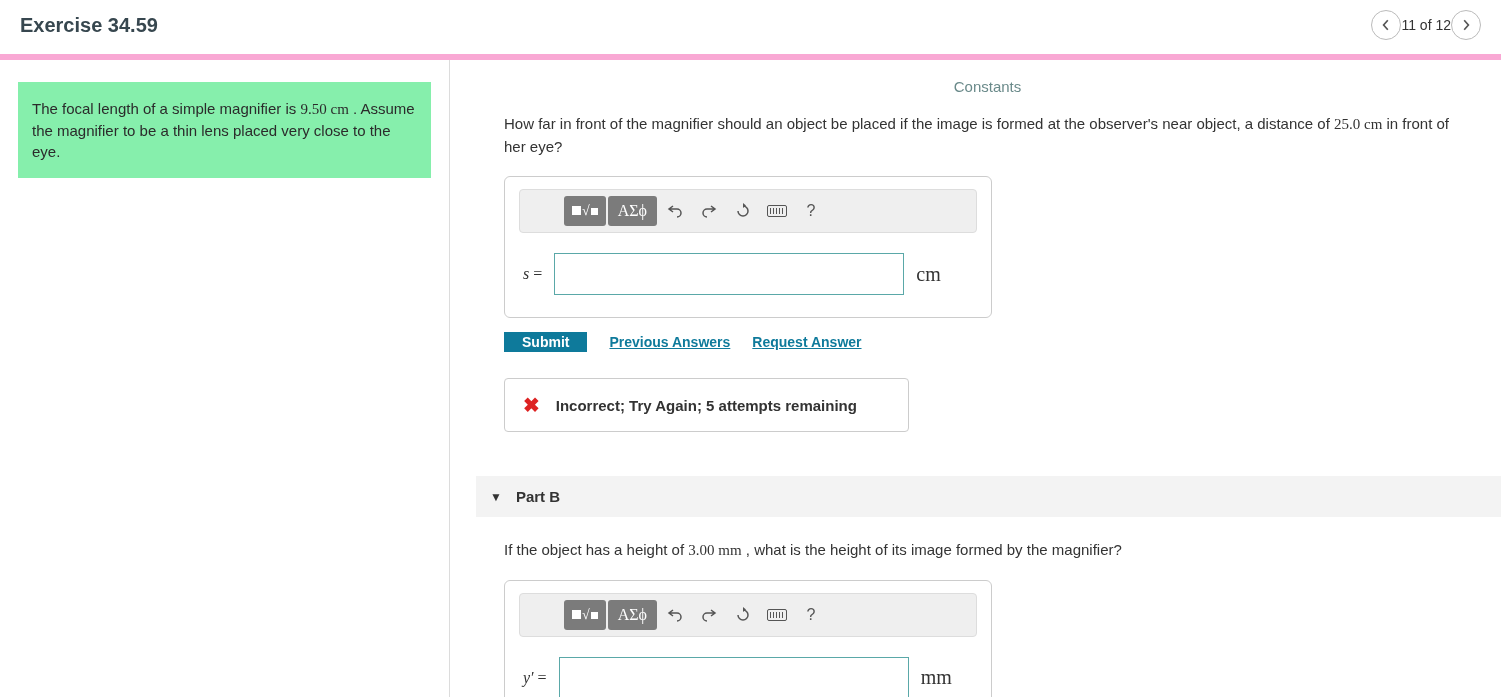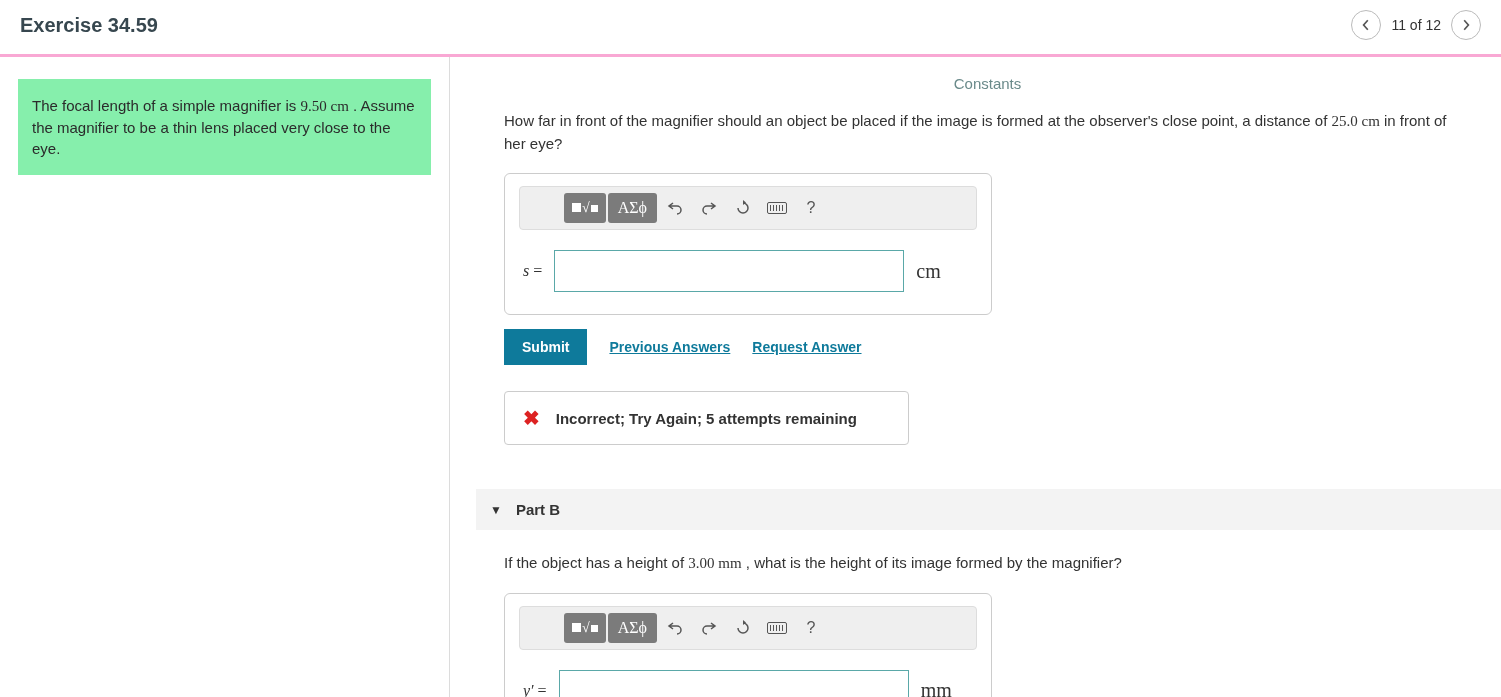--- a/index.html
+++ b/index.html
@@ -8,31 +8,30 @@
     font-family: Arial, Helvetica, sans-serif;
     font-size: 14px;
     color: #333;
     background: #fff;
   }
   .header {
     display: flex;
     align-items: center;
     justify-content: space-between;
     padding: 10px 20px 14px 20px;
-    border-bottom: 3px solid #f9a8d4;
+    border-bottom: 6px solid #f9a8d4;
   }
   .title {
     font-size: 20px;
     font-weight: bold;
     color: #37474f;
   }
   .nav {
     display: flex;
     align-items: center;
-    gap: 10px;
   }
   .nav-btn {
     width: 30px;
     height: 30px;
     border-radius: 50%;
     border: 1px solid #bbb;
     background: #fff;
     display: flex;
     align-items: center;
     justify-content: center;
@@ -127,21 +126,21 @@
     width: 350px;
     padding: 4px 8px;
     font-size: 15px;
   }
   .unit { font-family: Georgia, 'Times New Roman', serif; font-size: 20px; }
   .actions { display: flex; align-items: center; gap: 22px; margin-bottom: 26px; }
   .submit-btn {
     background: #0e7a9b;
     color: #fff;
     border: none;
-    padding: 10px 18px;
+    padding: 2px 18px;
     font-size: 14px;
     font-weight: bold;
     cursor: pointer;
   }
   .link-action {
     color: #0e7a9b;
     font-weight: bold;
     text-decoration: underline;
     font-size: 14px;
     cursor: pointer;
@@ -211,21 +210,21 @@
       <span>The focal length of a simple magnifier is </span><span class="val">9.50 cm</span><span> . Assume the magnifier to be a thin lens placed very close to the eye.</span>
     </div>
   </div>
 
   <div class="right-pane">
     <div class="constants">
       <a>Constants</a>
     </div>
 
     <div class="question">
-      <span>How far in front of the magnifier should an object be placed if the image is formed at the observer's close point, a distance of </span><span class="val">25.0 cm</span><span> in front of her eye?</span>
+      <span>How far in front of the magnifier should an object be placed if the image is formed at the observer's near object, a distance of </span><span class="val">25.0 cm</span><span> in front of her eye?</span>
     </div>
 
     <div class="answer-box">
       <div class="toolbar">
         <div class="toolbar-btn pill fmt">
           <span class="fmt-box">
             <span class="sq"></span>
               <span class="root">√</span>
               <span class="sq sm"></span>
           </span>

